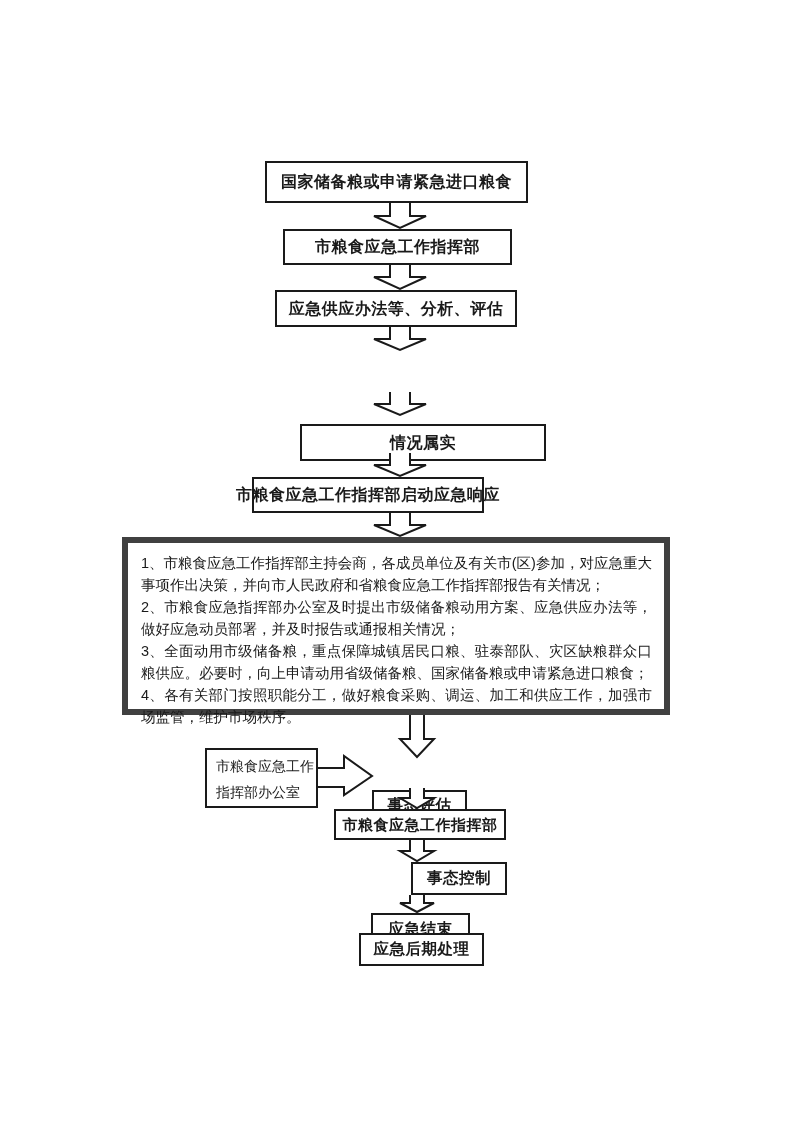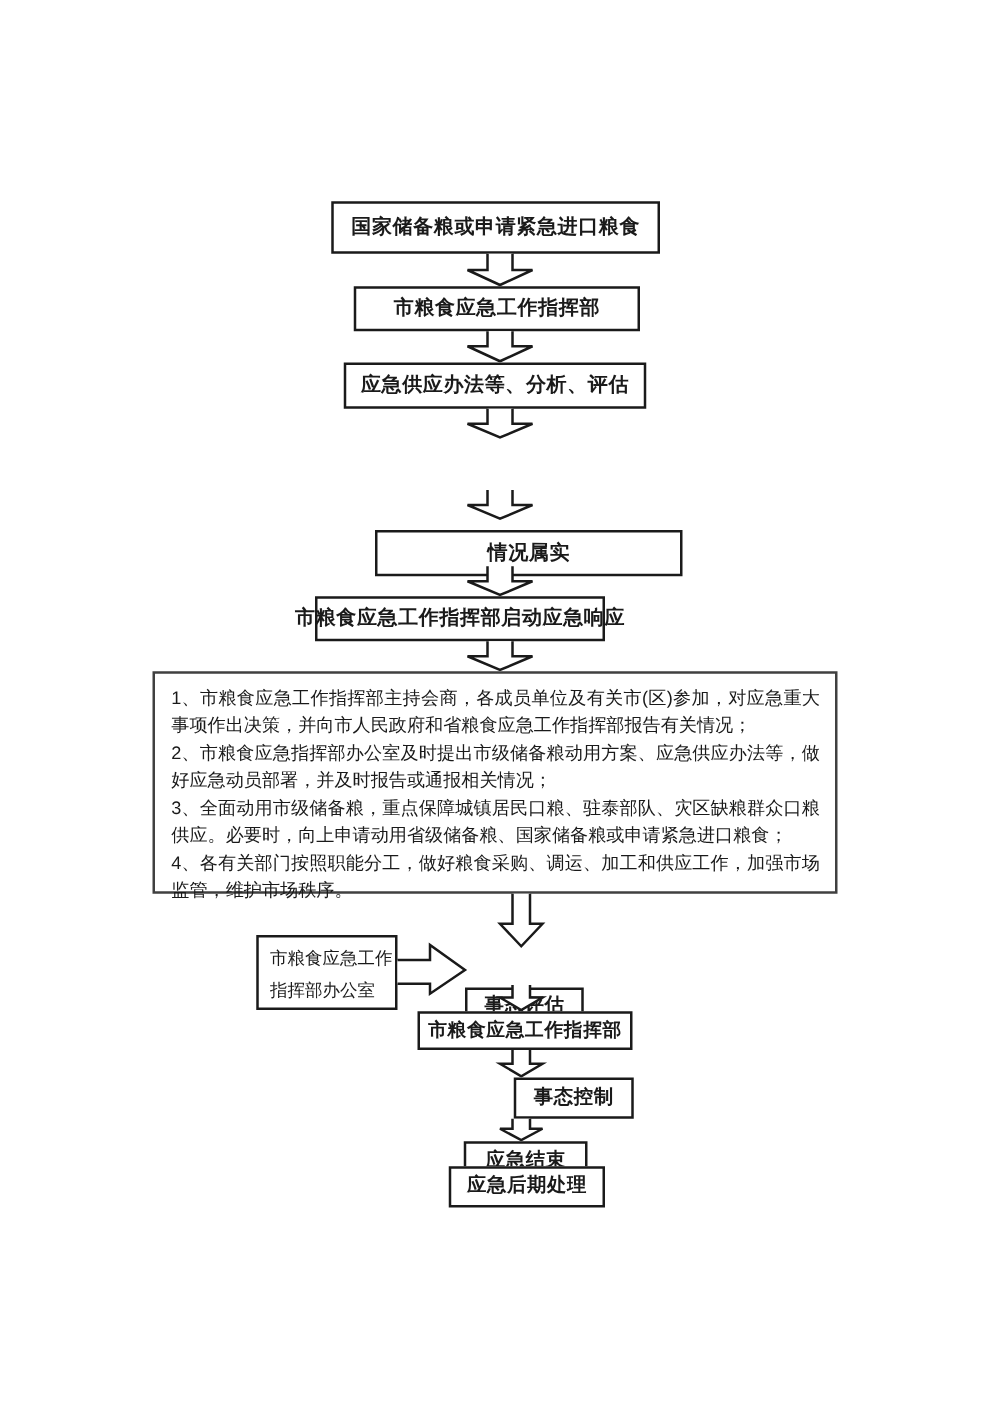--- a/index.html
+++ b/index.html
@@ -28,21 +28,21 @@
     font-size: 16px;
     font-weight: 700;
     letter-spacing: 0.5px;
     line-height: 1.2;
     white-space: nowrap;
   }
   .node.small { font-size: 15.5px; }
   .detail-box {
     position: absolute;
     box-sizing: border-box;
-    border: 2px solid #404040;
+    border: 6px solid #404040;
     background: #ffffff;
     left: 122px; top: 537px;
     width: 548px; height: 178px;
     padding: 9px 12px 0 13px;
     font-size: 14.5px;
     font-weight: 400;
     line-height: 22px;
     text-align: justify;
   }
   .detail-box .item { margin: 0; }

